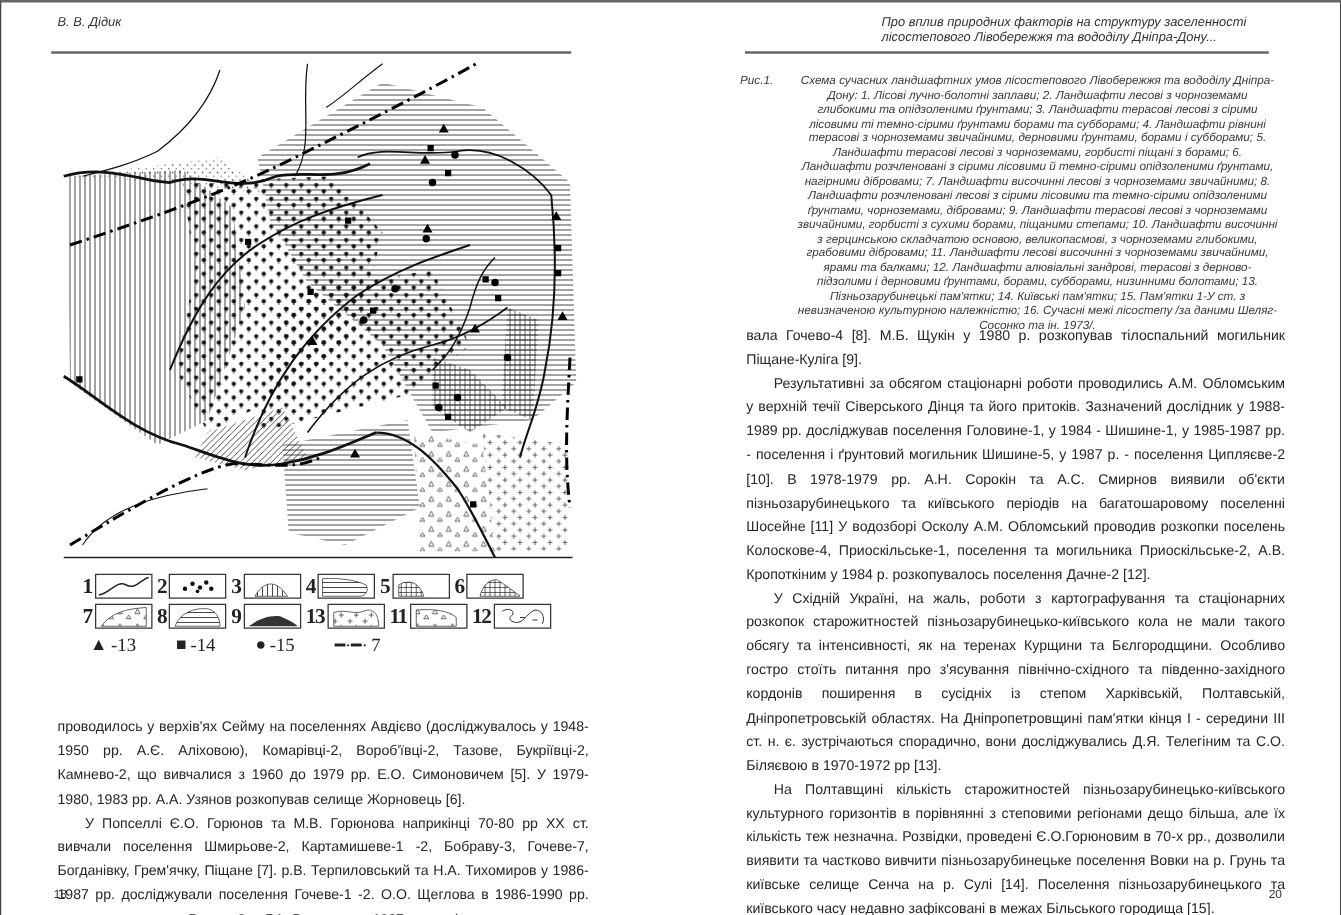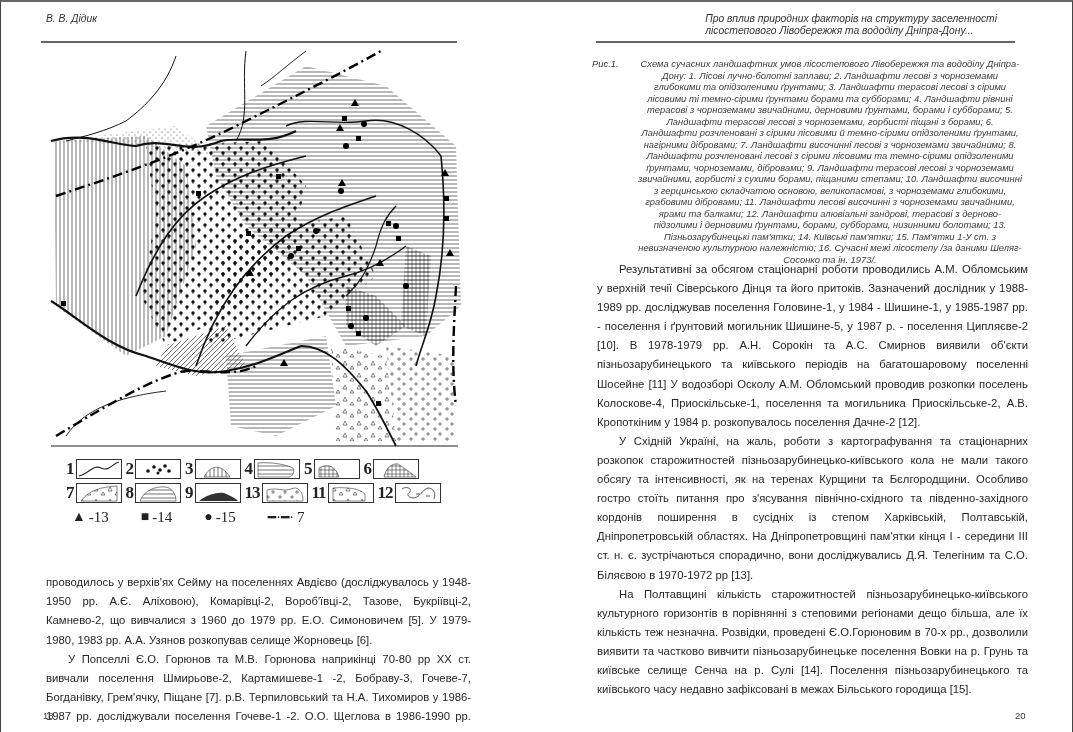--- a/index.html
+++ b/index.html
@@ -282,16 +282,17 @@
   <div class="rule rule-right"></div>
   <div class="folio folio-right" style="left:479px">20</div>
 </div>
 
 <div class="caption">
   <span class="caption-label">Рис.1.</span>
   <div class="caption-body">Схема сучасних ландшафтних умов лісостепового Лівобережжя та вододілу Дніпра-Дону: 1. Лісові лучно-болотні заплави; 2. Ландшафти лесові з чорноземами глибокими та опідзоленими ґрунтами; 3. Ландшафти терасові лесові з сірими лісовими ті темно-сірими ґрунтами борами та субборами; 4. Ландшафти рівнині терасові з чорноземами звичайними, дерновими ґрунтами, борами і субборами; 5. Ландшафти терасові лесові з чорноземами, горбисті піщані з борами; 6. Ландшафти розчленовані з сірими лісовими й темно-сірими опідзоленими ґрунтами, нагірними дібровами; 7. Ландшафти височинні лесові з чорноземами звичайними; 8. Ландшафти розчленовані лесові з сірими лісовими та темно-сірими опідзоленими ґрунтами, чорноземами, дібровами; 9. Ландшафти терасові лесові з чорноземами звичайними, горбисті з сухими борами, піщаними степами; 10. Ландшафти височинні з герцинською складчатою основою, великопасмові, з чорноземами глибокими, грабовими дібровами; 11. Ландшафти лесові височинні з чорноземами звичайними, ярами та балками; 12. Ландшафти алювіальні зандрові, терасові з дерново-підзолими і дерновими ґрунтами, борами, субборами, низинними болотами; 13. Пізньозарубинецькі пам'ятки; 14. Київські пам'ятки; 15. Пам'ятки 1-У ст. з невизначеною культурною належністю; 16. Сучасні межі лісостепу /за даними Шеляг-Сосонко та ін. 1973/.</div>
 </div>
 
 <div class="text-right">
+  <p>вала Гочево-4 [8]. М.Б. Щукін у 1980 р. розкопував тілоспальний могильник Піщане-Куліга [9].</p>
   <p class="indent">Результативні за обсягом стаціонарні роботи проводились А.М. Обломським у верхній течії Сіверського Дінця та його притоків. Зазначений дослідник у 1988-1989 рр. досліджував поселення Головине-1, у 1984 - Шишине-1, у 1985-1987 рр. - поселення і ґрунтовий могильник Шишине-5, у 1987 р. - поселення Ципляєве-2 [10]. В 1978-1979 рр. А.Н. Сорокін та А.С. Смирнов виявили об'єкти пізньозарубинецького та київського періодів на багатошаровому поселенні Шосейне [11] У водозборі Осколу А.М. Обломський проводив розкопки поселень Колоскове-4, Приоскільське-1, поселення та могильника Приоскільське-2, А.В. Кропоткіним у 1984 р. розкопувалось поселення Дачне-2 [12].</p>
   <p class="indent">У Східній Україні, на жаль, роботи з картографування та стаціонарних розкопок старожитностей пізньозарубинецько-київського кола не мали такого обсягу та інтенсивності, як на теренах Курщини та Бєлгородщини. Особливо гостро стоїть питання про з'ясування північно-східного та південно-західного кордонів поширення в сусідніх із степом Харківській, Полтавській, Дніпропетровській областях. На Дніпропетровщині пам'ятки кінця І - середини ІІІ ст. н. є. зустрічаються спорадично, вони досліджувались Д.Я. Телегіним та С.О. Біляєвою в 1970-1972 рр [13].</p>
   <p class="indent">На Полтавщині кількість старожитностей пізньозарубинецько-київського культурного горизонтів в порівнянні з степовими регіонами дещо більша, але їх кількість теж незначна. Розвідки, проведені Є.О.Горюновим в 70-х рр., дозволили виявити та частково вивчити пізньозарубинецьке поселення Вовки на р. Грунь та київське селище Сенча на р. Сулі [14]. Поселення пізньозарубинецького та київського часу недавно зафіксовані в межах Більського городища [15].</p>
 </div>
 
 </body></html>

